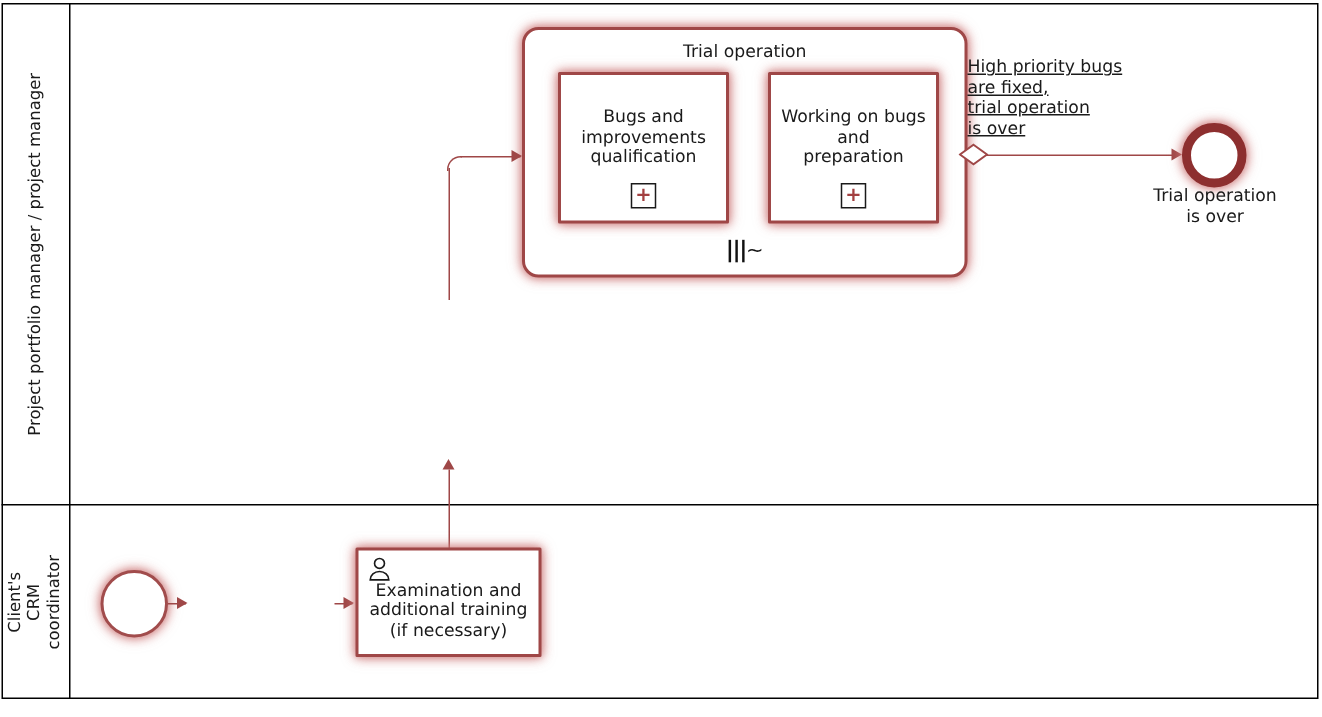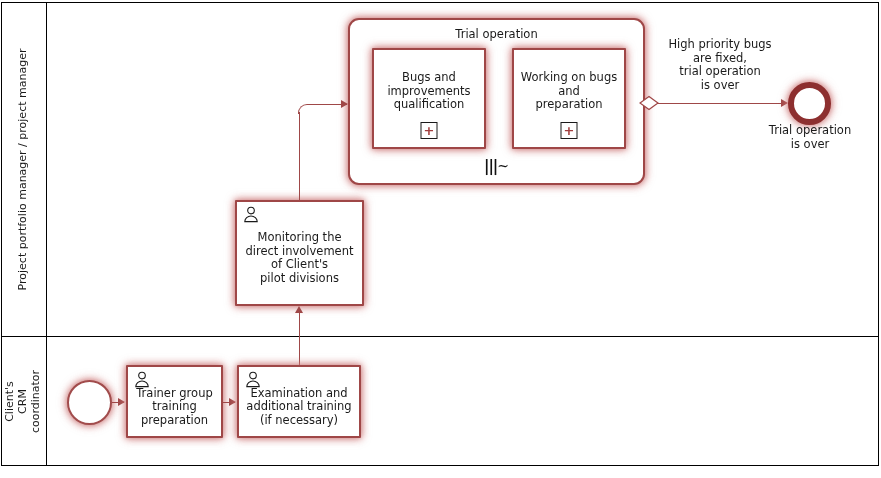--- a/index.html
+++ b/index.html
@@ -53,22 +53,22 @@
 
   
   .event{position:absolute;border-radius:50%;background:#fff;box-sizing:border-box;}
   .event.start{border:2px solid #a14c4c;}
   .event.end{border:6px solid #8d2f2f;}
 
   .end-label{position:absolute;text-align:center;font-size:11.5px;
         line-height:13.5px;color:#1a1a1a;white-space:pre-line;}
 
   
-  .annot{position:absolute;text-align:center;font-size:11.5px;
-        line-height:13.5px;color:#1a1a1a;white-space:pre-line;}
+  .annot{position:absolute;text-align:left;font-size:11.5px;
+        line-height:13.5px;color:#1a1a1a;white-space:pre-line;text-decoration:underline;}
 
   
   .conn{position:absolute;background:#9f4747;}
   .conn.h{height:1.5px;}
   .conn.v{width:1.5px;}
   .arrowhead{position:absolute;width:0;height:0;}
   .arrow-right{border-top:4px solid transparent;border-bottom:4px solid transparent;
                border-left:7px solid #9f4747;}
   .arrow-up{border-left:4px solid transparent;border-right:4px solid transparent;
             border-bottom:7px solid #9f4747;}
@@ -133,53 +133,34 @@
 trial operation
 is over</div>
 
   <div class="conn h" style="left:657px;top:102.5px;width:126px;"></div>
   <div class="arrowhead arrow-right" style="left:781px;top:99px;"></div>
 
   <div class="event end glow" style="left:788px;top:82px;width:43px;height:43px;"></div>
   <div class="end-label" style="left:753px;top:124px;width:114px;">Trial operation
 is over</div>
 
-  <div class="task glow" style="left:235px;top:200px;width:129px;height:106px;">
-    <svg class="usericon" viewBox="0 0 16 17">
-      <circle cx="8" cy="4.6" r="3.3" fill="#fff" stroke="#1a1a1a" stroke-width="1.1"></circle>
-      <path d="M1.8 15.6 A6.2 5.6 0 0 1 14.2 15.6 Z" fill="#fff" stroke="#1a1a1a" stroke-width="1.1"></path>
-    </svg>
-    <div class="tlabel" style="margin-top:10px;">Monitoring the
-direct involvement
-of Client's
-pilot divisions</div>
-  </div>
 
   <div class="conn v" style="left:298.5px;top:112px;height:88px;"></div>
   <div class="corner" style="left:298px;top:104px;width:10px;height:10px;"></div>
   <div class="conn h" style="left:307px;top:103.5px;width:40px;"></div>
   <div class="arrowhead arrow-right" style="left:341px;top:100px;"></div>
 
   <div class="conn v" style="left:298.5px;top:313px;height:53px;"></div>
   <div class="arrowhead arrow-up" style="left:295px;top:306px;"></div>
 
   <div class="event start glow" style="left:67px;top:380px;width:45px;height:45px;"></div>
 
   <div class="conn h" style="left:112px;top:401.5px;width:12px;"></div>
   <div class="arrowhead arrow-right" style="left:118px;top:398px;"></div>
 
-  <div class="task glow" style="left:126px;top:365px;width:97px;height:73px;">
-    <svg class="usericon" viewBox="0 0 16 17">
-      <circle cx="8" cy="4.6" r="3.3" fill="#fff" stroke="#1a1a1a" stroke-width="1.1"></circle>
-      <path d="M1.8 15.6 A6.2 5.6 0 0 1 14.2 15.6 Z" fill="#fff" stroke="#1a1a1a" stroke-width="1.1"></path>
-    </svg>
-    <div class="tlabel" style="margin-top:11px;">Trainer group
-training
-preparation</div>
-  </div>
 
   <div class="conn h" style="left:223px;top:401.5px;width:12px;"></div>
   <div class="arrowhead arrow-right" style="left:229px;top:398px;"></div>
 
   <div class="task glow" style="left:237px;top:365px;width:124px;height:73px;justify-content:center;">
     <svg class="usericon" viewBox="0 0 16 17">
       <circle cx="8" cy="4.6" r="3.3" fill="#fff" stroke="#1a1a1a" stroke-width="1.1"></circle>
       <path d="M1.8 15.6 A6.2 5.6 0 0 1 14.2 15.6 Z" fill="#fff" stroke="#1a1a1a" stroke-width="1.1"></path>
     </svg>
     <div class="tlabel" style="margin-top:11px;">Examination and

